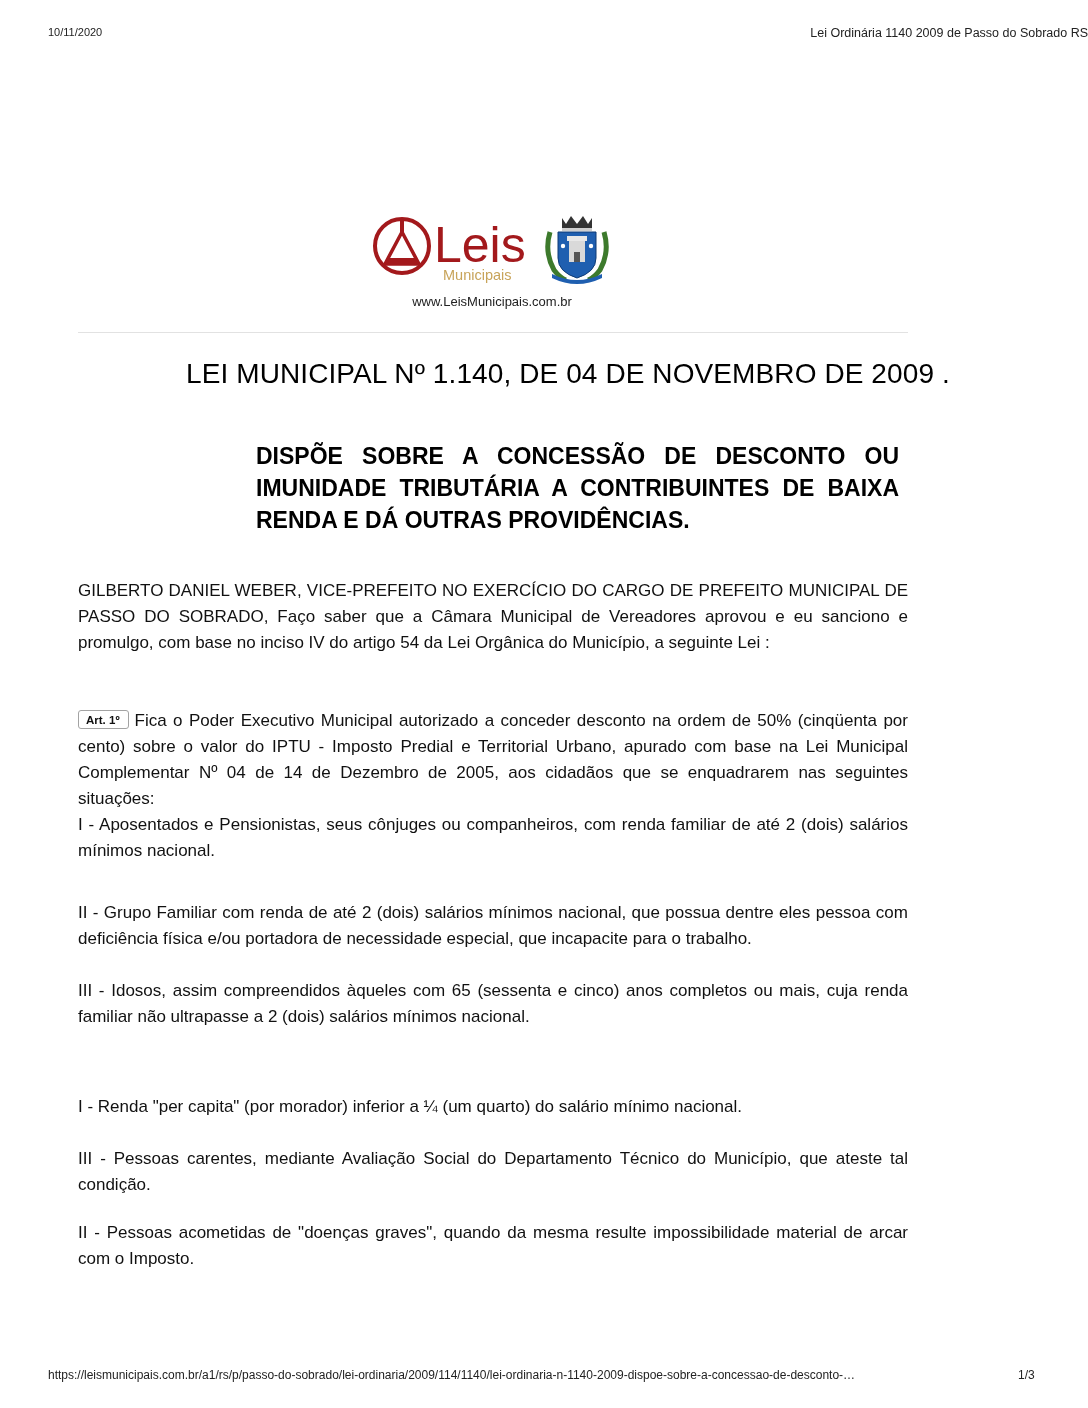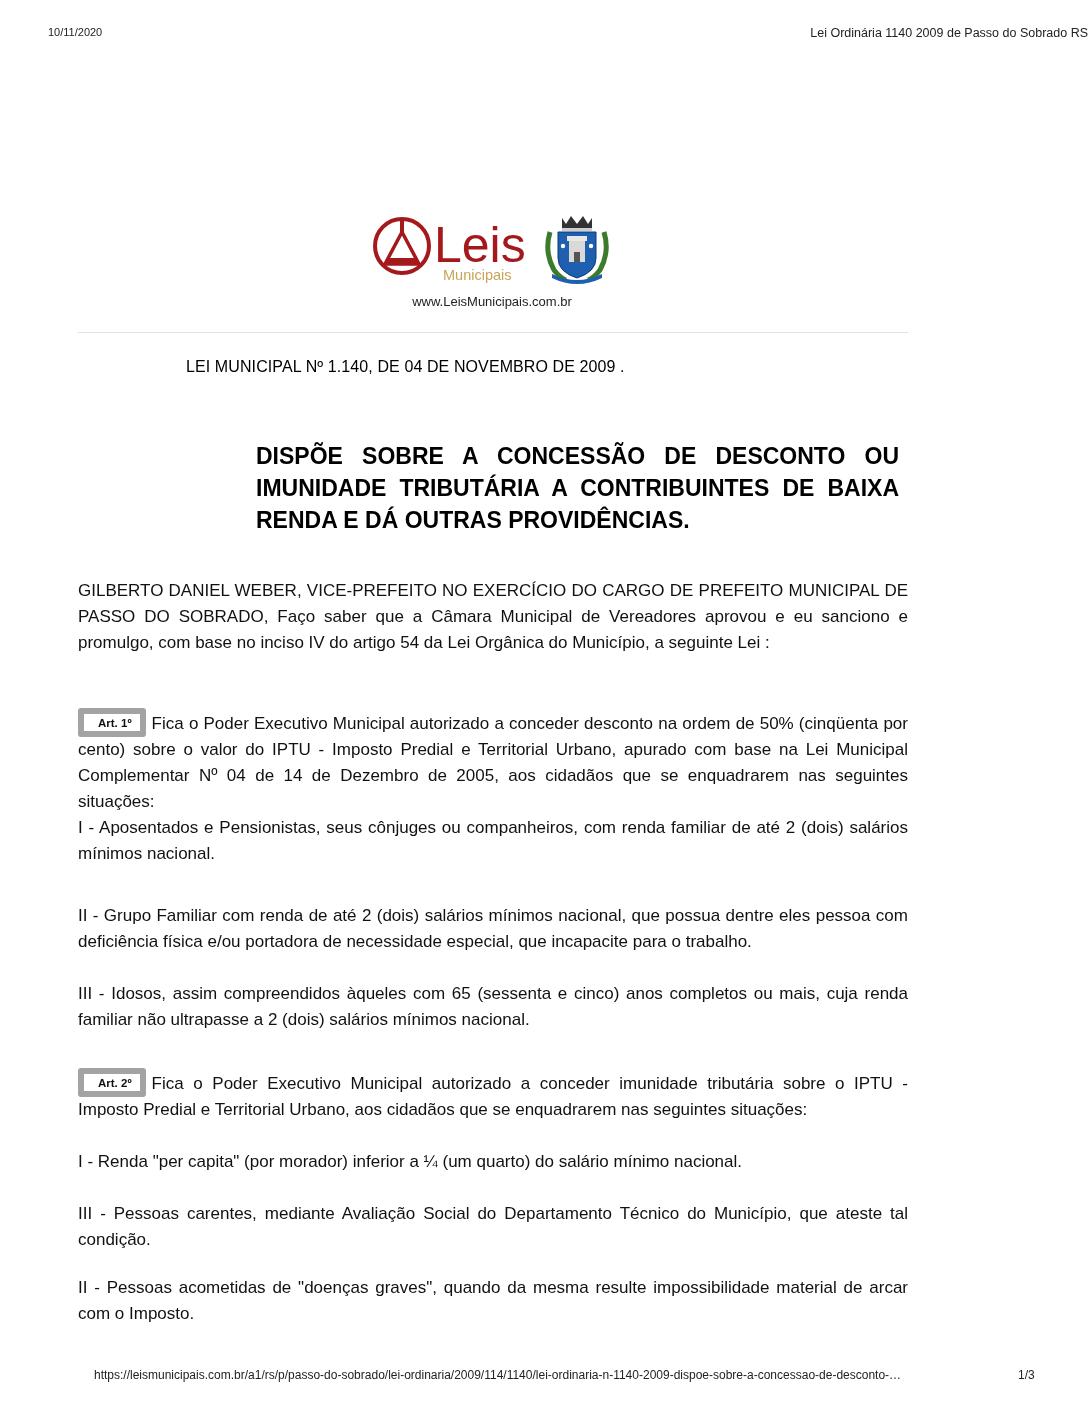--- a/index.html
+++ b/index.html
@@ -8,41 +8,41 @@
     font-family: "Liberation Sans", sans-serif; color: #000;
   }
   .hdr-date { position: absolute; left: 48px; top: 26px; font-size: 11px; color: #222; }
   .hdr-title { position: absolute; left: 0; width: 1088px; top: 26px; text-align: right; font-size: 12.5px; color: #222; }
   .logo-wrap { position: absolute; left: 372px; top: 212px; width: 240px; height: 80px; }
   .leis-logo { position: absolute; left: 0; top: 0; width: 160px; height: 72px; }
   .crest { position: absolute; left: 172px; top: 0; width: 66px; height: 74px; }
   .site-url { position: absolute; left: 0; width: 984px; top: 294px; text-align: center; font-size: 13px; color: #222; }
   .divider { position: absolute; left: 78px; top: 332px; width: 830px; height: 0; border-top: 1px solid #e2e2e2; }
   .law-heading {
-    position: absolute; left: 186px; top: 358px; font-size: 16px; letter-spacing: 0.1px;
+    position: absolute; left: 186px; top: 358px; font-size: 28px; letter-spacing: 0.1px;
     white-space: nowrap;
     text-align: right;
   }
   .ementa {
     position: absolute; left: 243px; top: 440px; width: 643px;
     font-weight: bold; font-size: 23px; line-height: 32px; text-align: justify;
     text-align-last: left;
     margin-left: 13px;
   }
   .body-block {
     position: absolute; left: 78px; width: 830px;
     font-size: 17px; line-height: 26px; text-align: justify; color: #111;
   }
   .body-block p { margin: 0; }
   .art-badge {
-    display: inline-block; border: 6px solid #a3a3a3; border-radius: 3px;
-    font-size: 11.5px; font-weight: bold; line-height: 16px; padding: 1px 8px 0 14px;
+    display: inline-block; border: 1px solid #a3a3a3; border-radius: 3px;
+    font-size: 11.5px; font-weight: bold; line-height: 16px; padding: 1px 8px 0 7px;
     margin-right: 6px; vertical-align: 2px;
   }
-  .ftr-url { position: absolute; left: 48px; top: 1368px; font-size: 12px; color: #222; white-space: nowrap; margin-left: 46px; }
+  .ftr-url { position: absolute; left: 48px; top: 1368px; font-size: 12px; color: #222; white-space: nowrap; }
   .ftr-page { position: absolute; left: 1018px; top: 1368px; font-size: 12px; color: #222; text-align: right; }
 </style>
 </head>
 <body>
 
 <div class="hdr-date">10/11/2020</div>
 <div class="hdr-title">Lei Ordinária 1140 2009 de Passo do Sobrado RS</div>
 
 <div class="logo-wrap">
   <svg class="leis-logo" viewBox="0 0 160 72">
@@ -82,20 +82,19 @@
 </div>
 
 <div class="body-block" style="top:708px;">
   <p><span class="art-badge">Art. 1º</span><span>Fica o Poder Executivo Municipal autorizado a conceder desconto na ordem de 50% (cinqüenta por cento) sobre o valor do IPTU - Imposto Predial e Territorial Urbano, apurado com base na Lei Municipal Complementar Nº 04 de 14 de Dezembro de 2005, aos cidadãos que se enquadrarem nas seguintes situações:</span></p>
   <p>I - Aposentados e Pensionistas, seus cônjuges ou companheiros, com renda familiar de até 2 (dois) salários mínimos nacional.</p>
   <p style="margin-top:36px;">II - Grupo Familiar com renda de até 2 (dois) salários mínimos nacional, que possua dentre eles pessoa com deficiência física e/ou portadora de necessidade especial, que incapacite para o trabalho.</p>
   <p style="margin-top:26px;">III - Idosos, assim compreendidos àqueles com 65 (sessenta e cinco) anos completos ou mais, cuja renda familiar não ultrapasse a 2 (dois) salários mínimos nacional.</p>
 </div>
 
 <div class="body-block" style="top:1068px;">
-  <p><span class="art-badge">Art. 2º</span><span>Fica o Poder Executivo Municipal autorizado a conceder imunidade tributária sobre o IPTU - Imposto Predial e Territorial Urbano, aos cidadãos que se enquadrarem nas seguintes situações:</span></p>
   <p style="margin-top:26px;">I - Renda "per capita" (por morador) inferior a ¼ (um quarto) do salário mínimo nacional.</p>
   <p style="margin-top:26px;">III - Pessoas carentes, mediante Avaliação Social do Departamento Técnico do Município, que ateste tal condição.</p>
   <p style="margin-top:22px;">II - Pessoas acometidas de "doenças graves", quando da mesma resulte impossibilidade material de arcar com o Imposto.</p>
 </div>
 
 <div class="ftr-url">https://leismunicipais.com.br/a1/rs/p/passo-do-sobrado/lei-ordinaria/2009/114/1140/lei-ordinaria-n-1140-2009-dispoe-sobre-a-concessao-de-desconto-…</div>
 <div class="ftr-page">1/3</div>
 
 </body></html>

